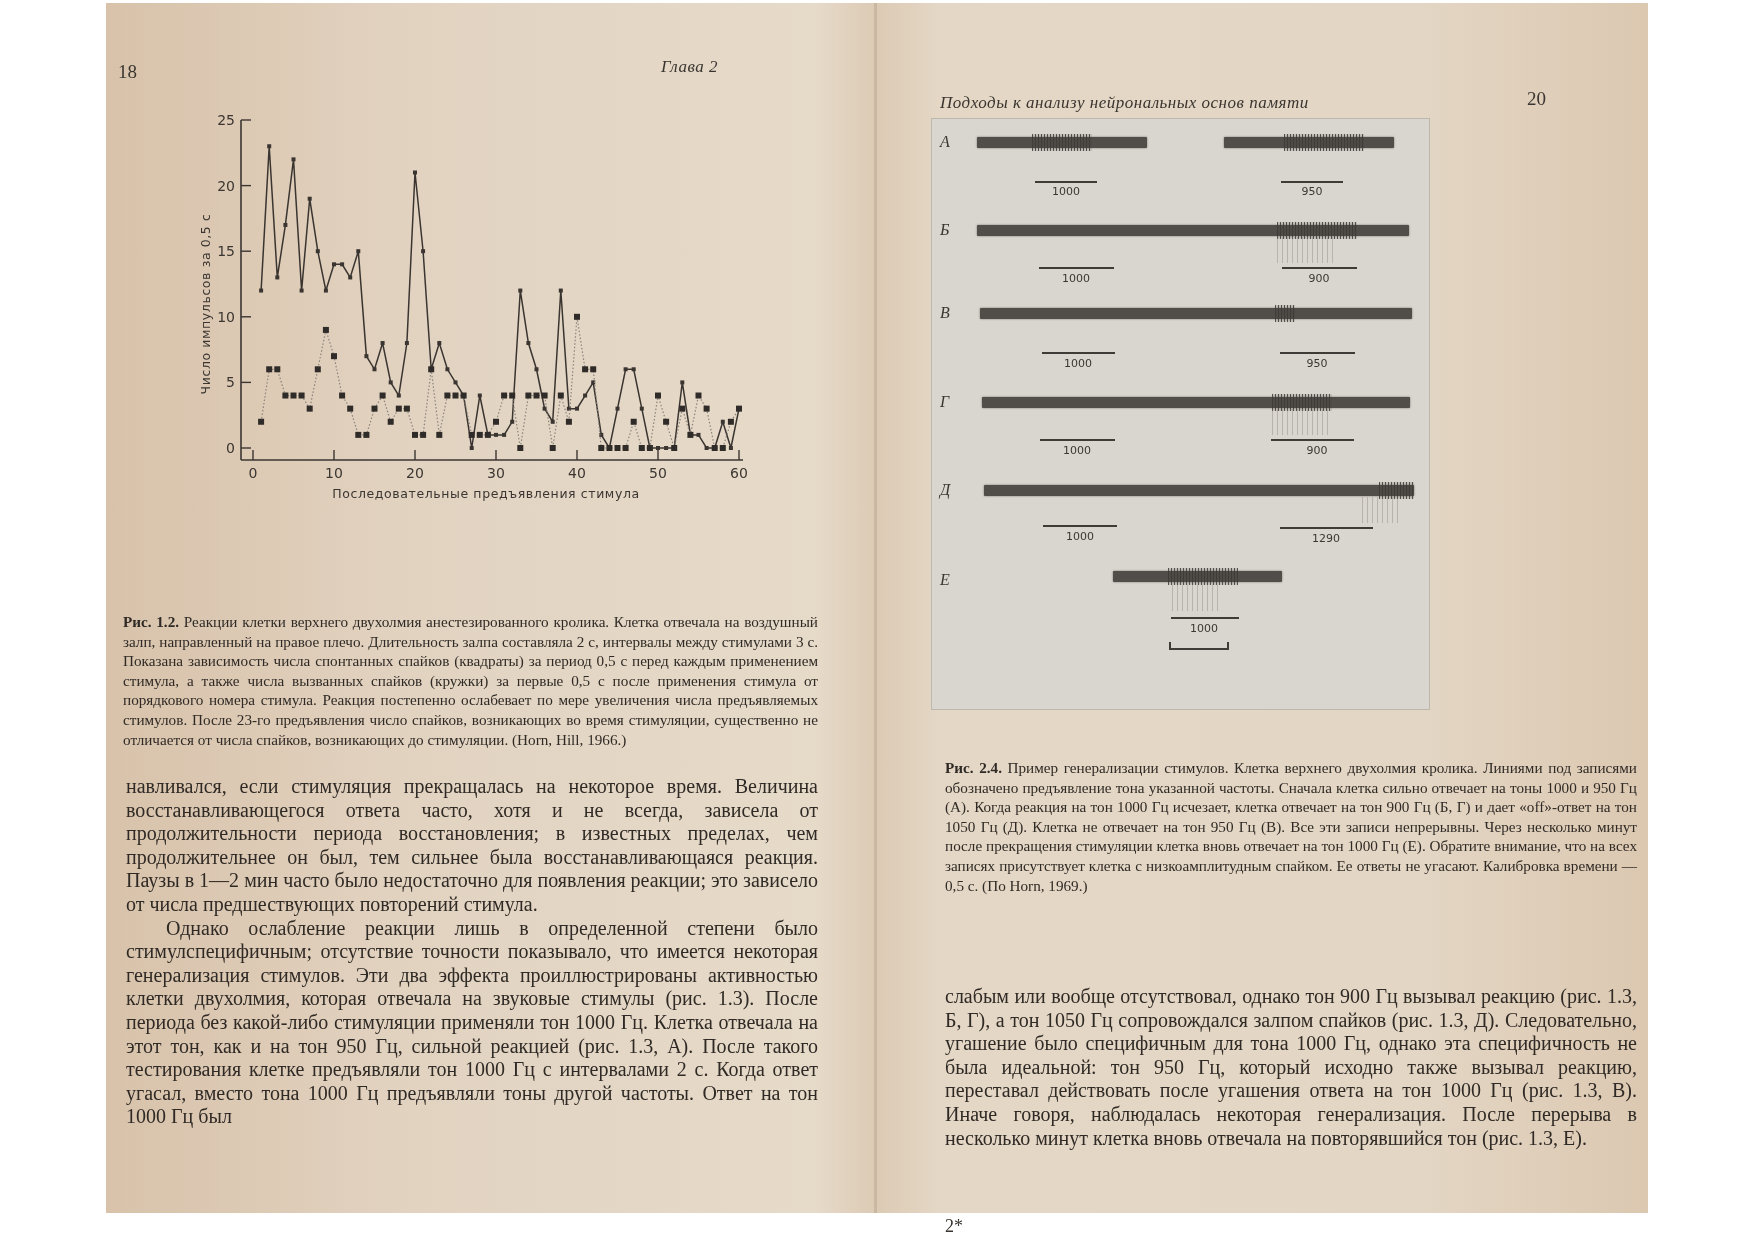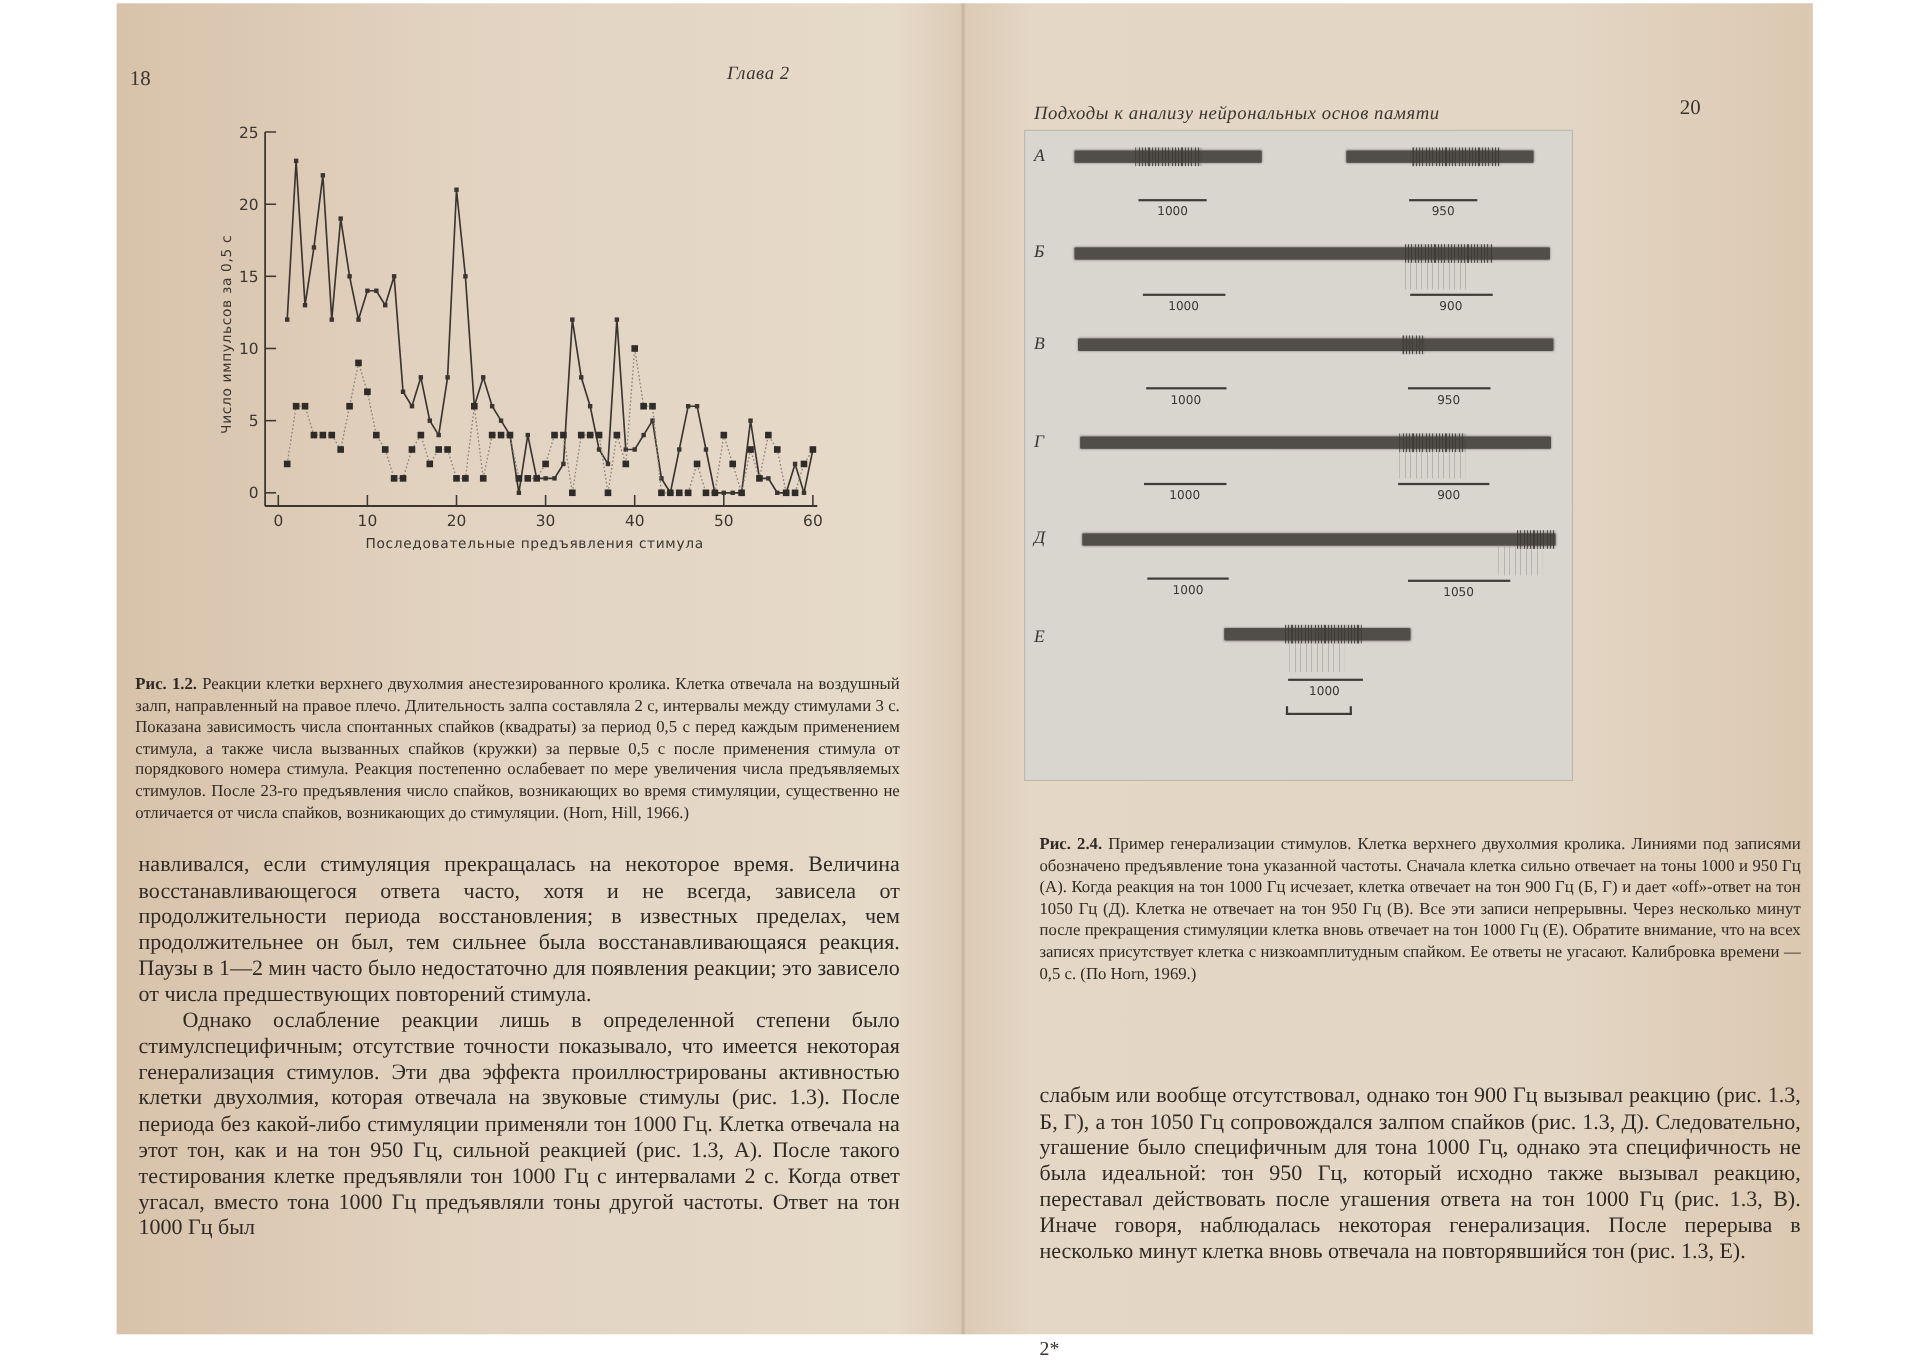--- a/index.html
+++ b/index.html
@@ -287,21 +287,21 @@
 
   <div class="rec-row" style="top:350px;">
     <span class="rec-letter" style="top:12px;">Д</span>
     <div class="trace" style="top:16px; left:52px; width:430px;">
         <div class="burst" style="left:395px; width:35px;"></div>
       </div>
     <div class="spikes" style="top:28px; left:430px; width:40px;"></div>
     <div class="stim-bar" style="top:56px; left:111px; width:74px;"></div>
     <span class="stim-label" style="top:61px; left:148px;">1000</span>
     <div class="stim-bar" style="top:58px; left:348px; width:93px;"></div>
-    <span class="stim-label" style="top:63px; left:394px;">1050</span>
+    <span class="stim-label" style="top:63px; left:394px;">1290</span>
   </div>
 
   <div class="rec-row" style="top:438px;">
     <span class="rec-letter" style="top:14px;">Е</span>
     <div class="trace" style="top:14px; left:181px; width:169px;">
         <div class="burst" style="left:55px; width:70px;"></div>
       </div>
     <div class="spikes" style="top:28px; left:240px; width:50px;"></div>
     <div class="stim-bar" style="top:60px; left:239px; width:68px;"></div>
     <span class="stim-label" style="top:65px; left:272px;">1000</span>

